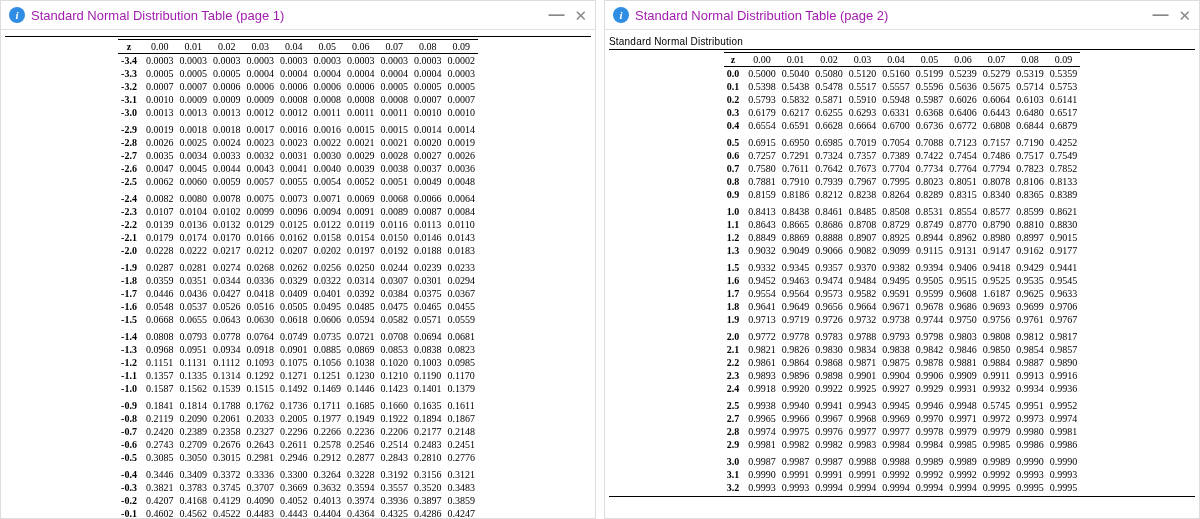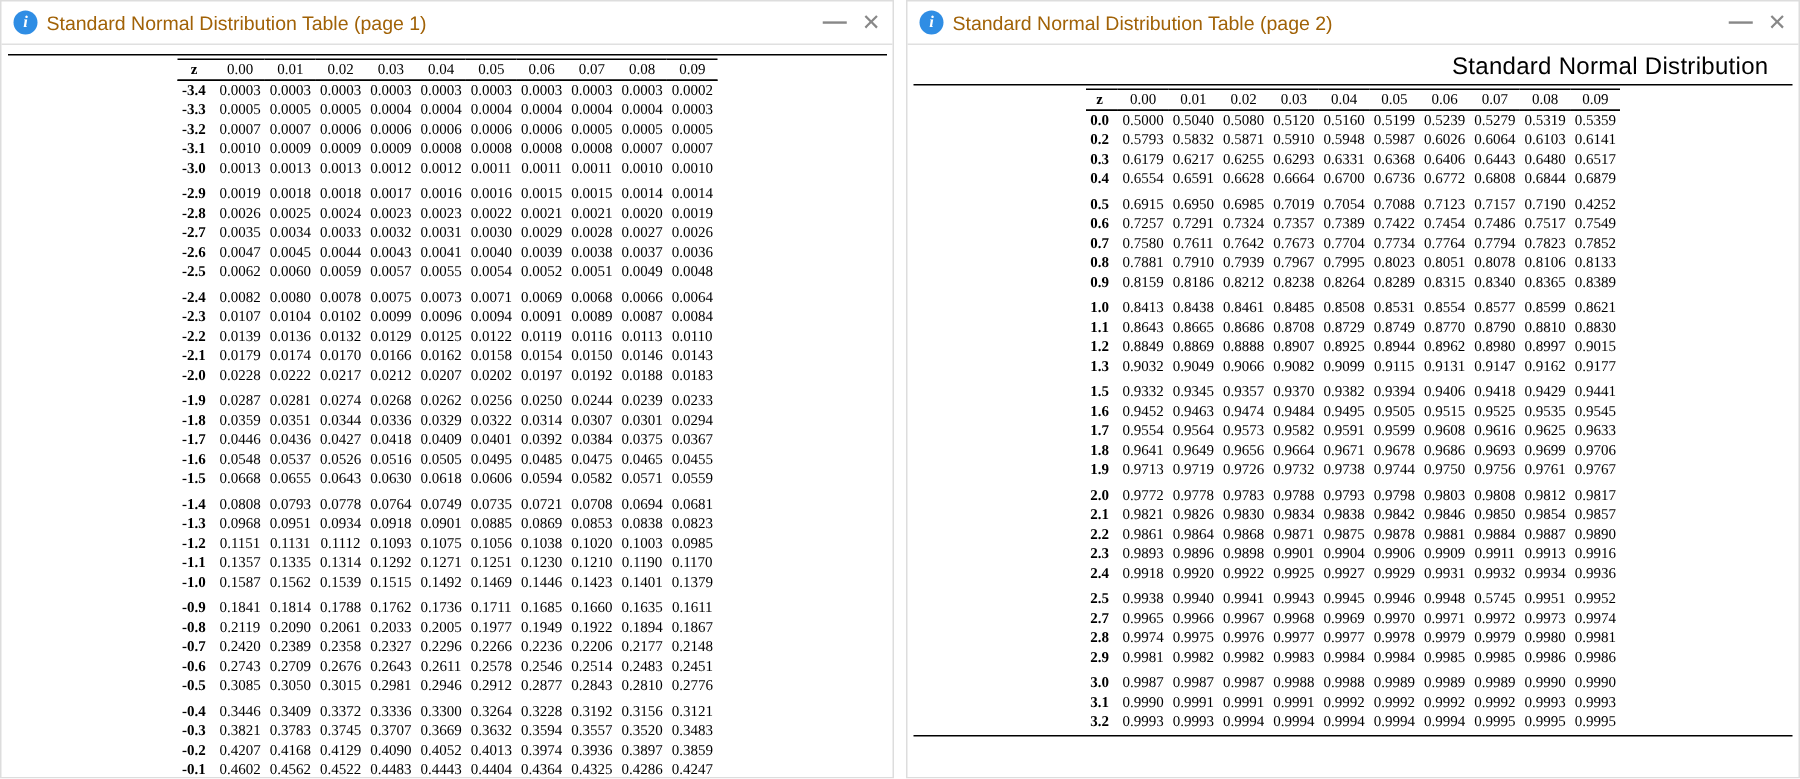--- a/index.html
+++ b/index.html
@@ -1,27 +1,27 @@
 <!DOCTYPE html>
 <html><head>
 <meta charset="utf-8">
 <style>
   *{box-sizing:border-box;margin:0;padding:0}
   body{font-family:Arial,Helvetica,sans-serif;background:#fff;color:#222;font-size:11px}
   .wrap{display:flex;gap:8px;width:1200px;height:519px}
   .panel{flex:1;border:1px solid #ddd;display:flex;flex-direction:column;min-width:0}
   .titlebar{display:flex;align-items:center;padding:6px 8px;border-bottom:1px solid #e0e0e0;gap:6px}
   .info-ico{width:16px;height:16px;border-radius:50%;background:#2f8de4;color:#fff;display:inline-flex;align-items:center;justify-content:center;font-size:11px;font-weight:bold;font-style:italic;font-family:Georgia,serif}
-  .title{font-size:13px;color:#a16207;flex:1}
+  .title{font-size:13px;color:#a21caf;flex:1}
   .wc{display:flex;gap:10px;color:#888;font-size:16px;align-items:center}
   .wc span{cursor:default;line-height:1}
   .min{font-weight:bold}
   .xbtn{font-family:Arial;font-size:15px}
   .content{flex:1;overflow:auto;padding:6px 4px}
-  .caption{font-size:16px;color:#000;text-align:right;padding:0 16px 2px 0;letter-spacing:.2px}
+  .caption{font-size:10px;color:#000;text-align:left;padding:0 16px 2px 0;letter-spacing:.2px}
   table{border-collapse:collapse;margin:0 auto;font-family:"Times New Roman",Times,serif;font-size:10px;color:#000}
   th,td{padding:1px 3px;text-align:center;font-weight:normal}
   th.zcol,td.zcol{font-weight:bold;padding-right:6px}
   thead th{border-top:1px solid #000;border-bottom:1px solid #000}
   tbody tr.grp td{padding-top:5px}
   .tblwrap{border-top:1px solid #000;border-bottom:1px solid #000;padding:2px 0}
 </style>
 </head>
 <body>
 
@@ -538,20 +538,33 @@
                 <td>0.5080</td>
                 <td>0.5120</td>
                 <td>0.5160</td>
                 <td>0.5199</td>
                 <td>0.5239</td>
                 <td>0.5279</td>
                 <td>0.5319</td>
                 <td>0.5359</td>
               </tr>
               <tr>
+                <td class="zcol">0.1</td>
+                <td>0.5398</td>
+                <td>0.5438</td>
+                <td>0.5478</td>
+                <td>0.5517</td>
+                <td>0.5557</td>
+                <td>0.5596</td>
+                <td>0.5636</td>
+                <td>0.5675</td>
+                <td>0.5714</td>
+                <td>0.5753</td>
+              </tr>
+              <tr>
                 <td class="zcol">0.2</td>
                 <td>0.5793</td>
                 <td>0.5832</td>
                 <td>0.5871</td>
                 <td>0.5910</td>
                 <td>0.5948</td>
                 <td>0.5987</td>
                 <td>0.6026</td>
                 <td>0.6064</td>
                 <td>0.6103</td>
@@ -728,21 +741,21 @@
               </tr>
               <tr>
                 <td class="zcol">1.7</td>
                 <td>0.9554</td>
                 <td>0.9564</td>
                 <td>0.9573</td>
                 <td>0.9582</td>
                 <td>0.9591</td>
                 <td>0.9599</td>
                 <td>0.9608</td>
-                <td>0.9616</td>
+                <td>1.6187</td>
                 <td>0.9625</td>
                 <td>0.9633</td>
               </tr>
               <tr>
                 <td class="zcol">1.8</td>
                 <td>0.9641</td>
                 <td>0.9649</td>
                 <td>0.9656</td>
                 <td>0.9664</td>
                 <td>0.9671</td>

